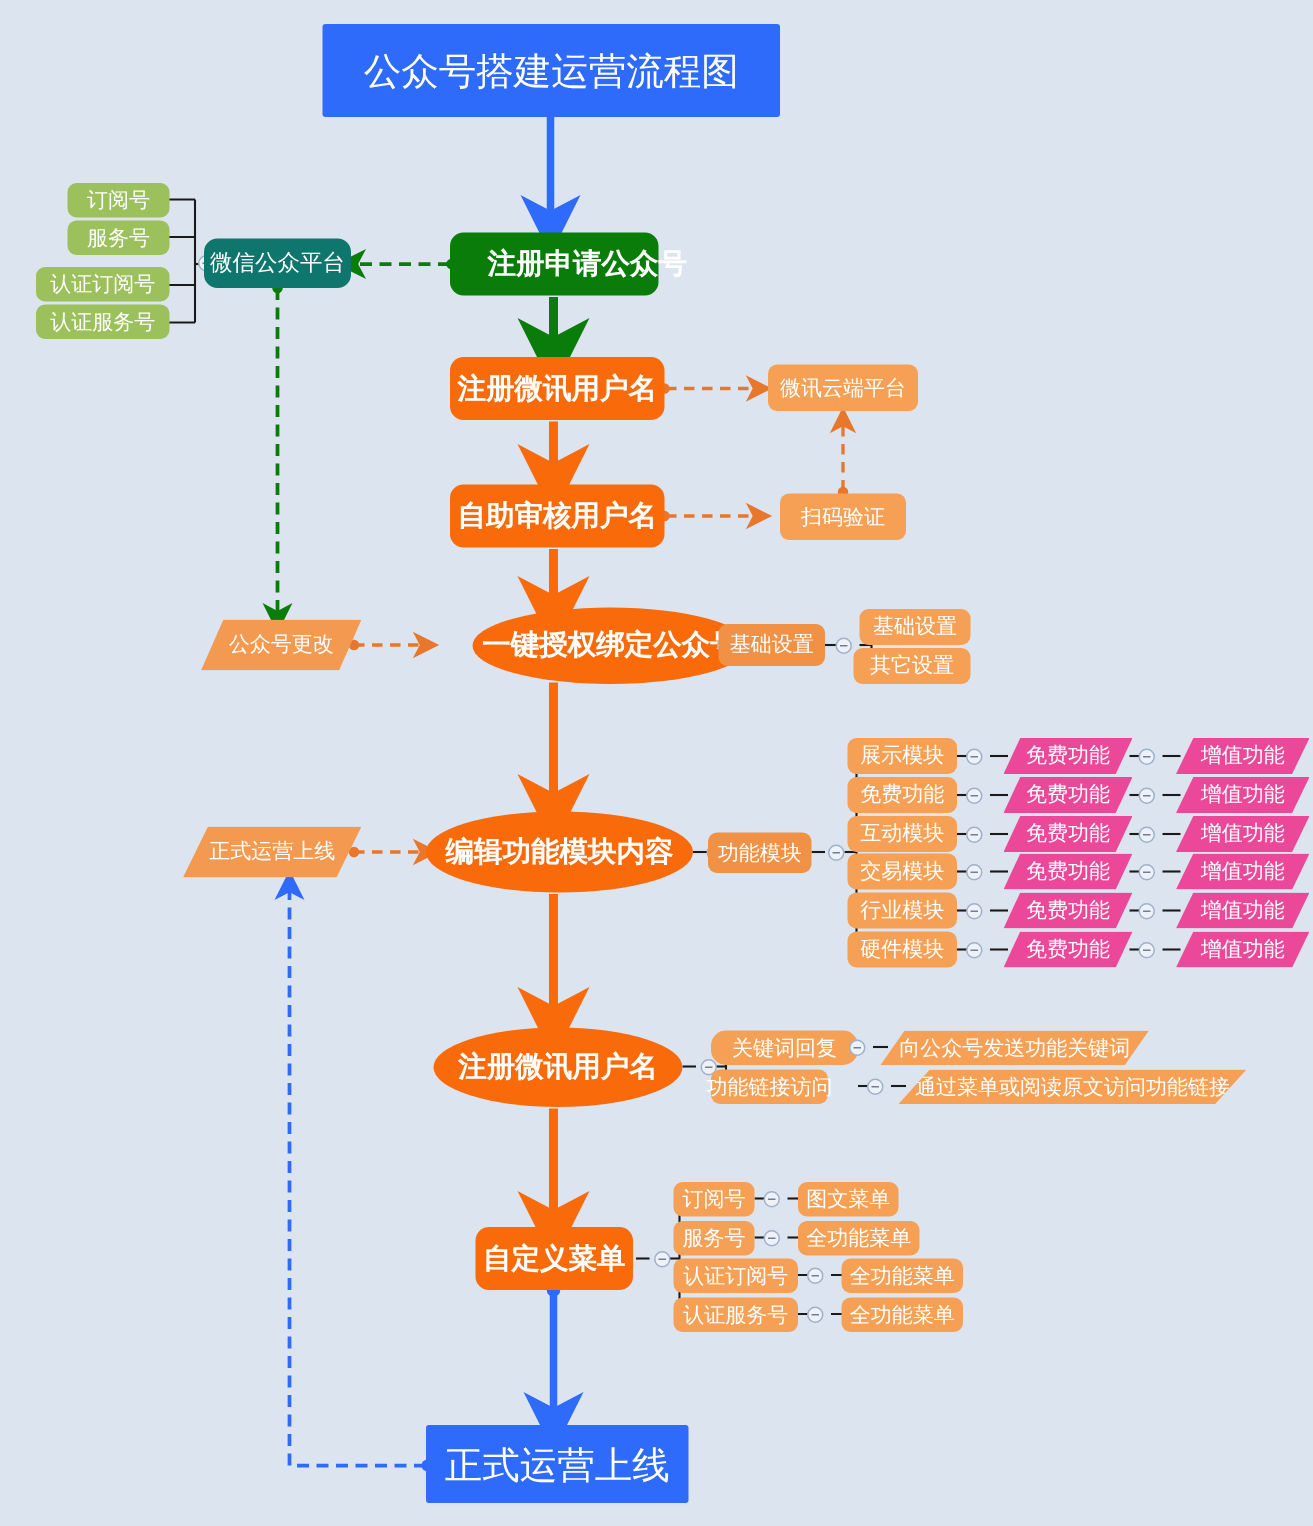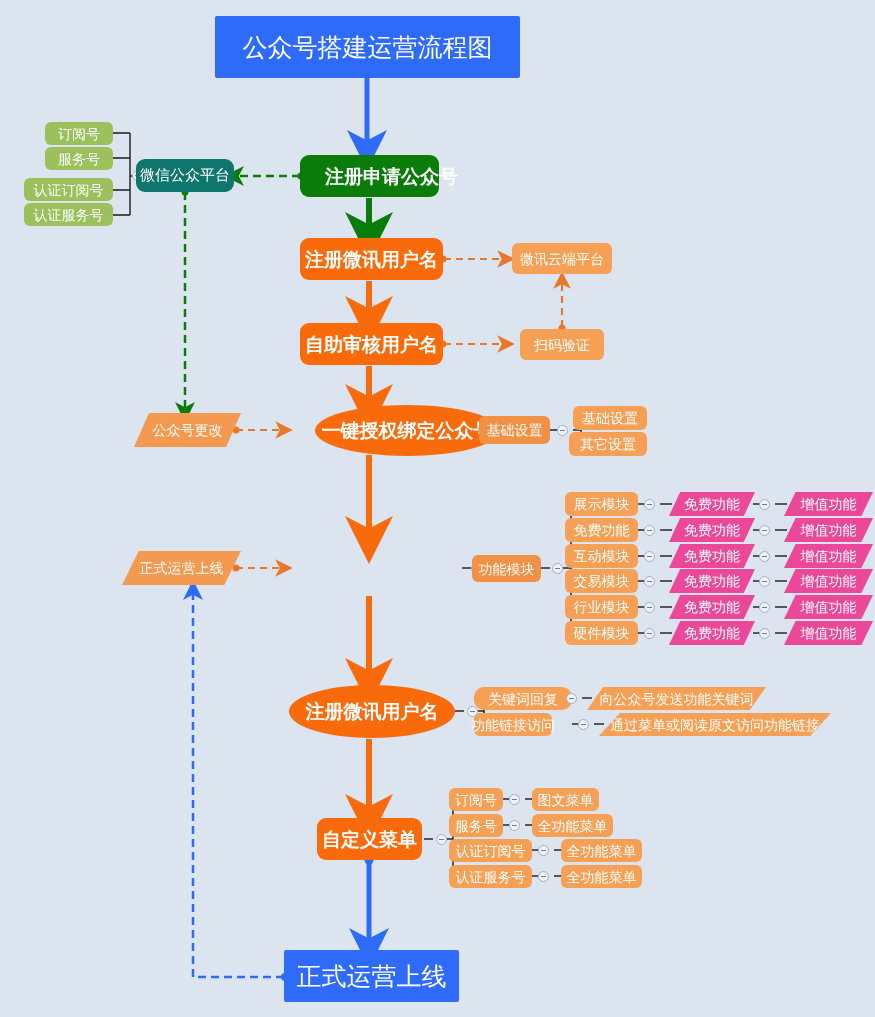--- a/index.html
+++ b/index.html
@@ -205,20 +205,21 @@
 
   <div class="node orange-mid" style="left:467px;top:416px;width:71px;height:28px;">基础设置</div>
 
   <div class="plusdot" style="left:545px;top:425px;"></div>
 
   <div class="node orange-leaf" style="left:561px;top:406px;width:74px;height:24px;">基础设置</div>
   <div class="node orange-leaf" style="left:557px;top:432px;width:78px;height:24px;">其它设置</div>
 
   <div class="node para" style="left:110px;top:551px;width:119px;height:34px;">正式运营上线</div>
 
+  <div class="node orange-ellipse" style="left:272px;top:541px;width:178px;height:54px;">编辑功能模块内容</div>
 
   <div class="plusdot" style="left:459px;top:563px;"></div>
 
   <div class="node orange-mid" style="left:460px;top:555px;width:69px;height:27px;">功能模块</div>
 
   <div class="plusdot" style="left:540px;top:563px;"></div>
 
   <div class="node orange-leaf" style="left:553px;top:492px;width:73px;height:24px;">展示模块</div>
   <div class="node orange-leaf" style="left:553px;top:518px;width:73px;height:24px;">免费功能</div>
   <div class="node orange-leaf" style="left:553px;top:544px;width:73px;height:24px;">互动模块</div>

